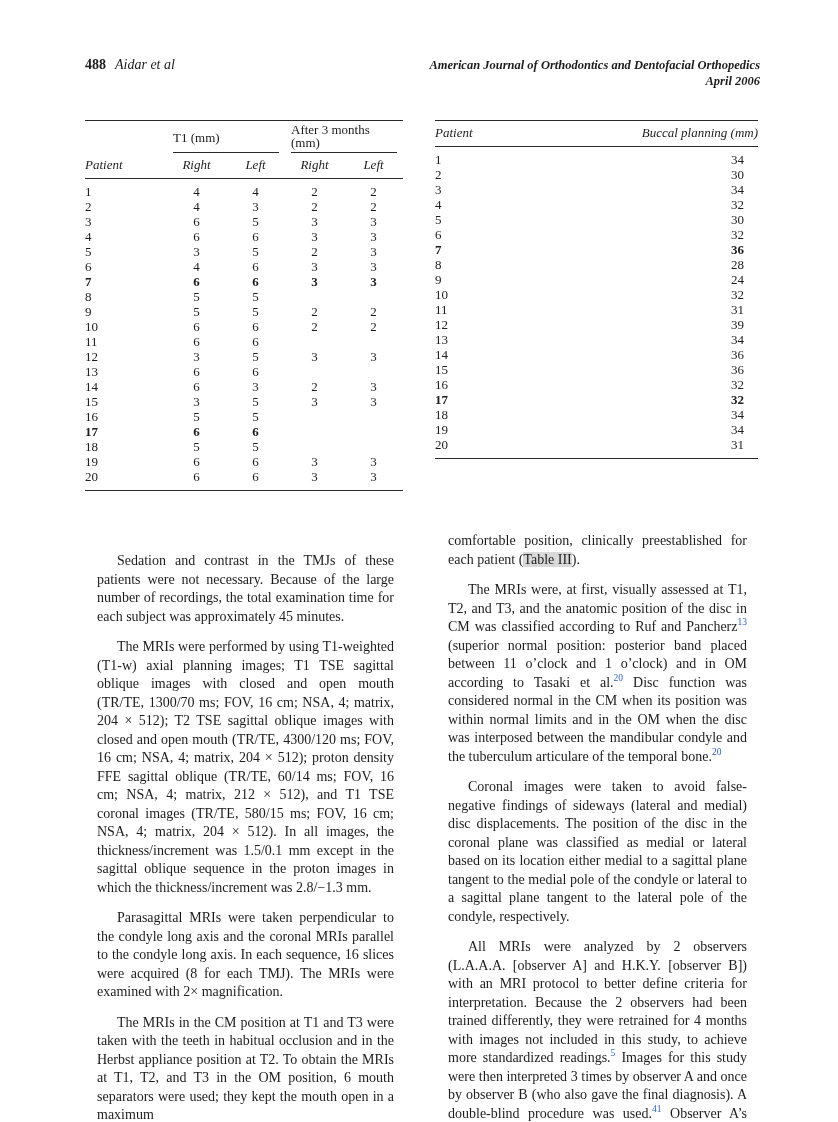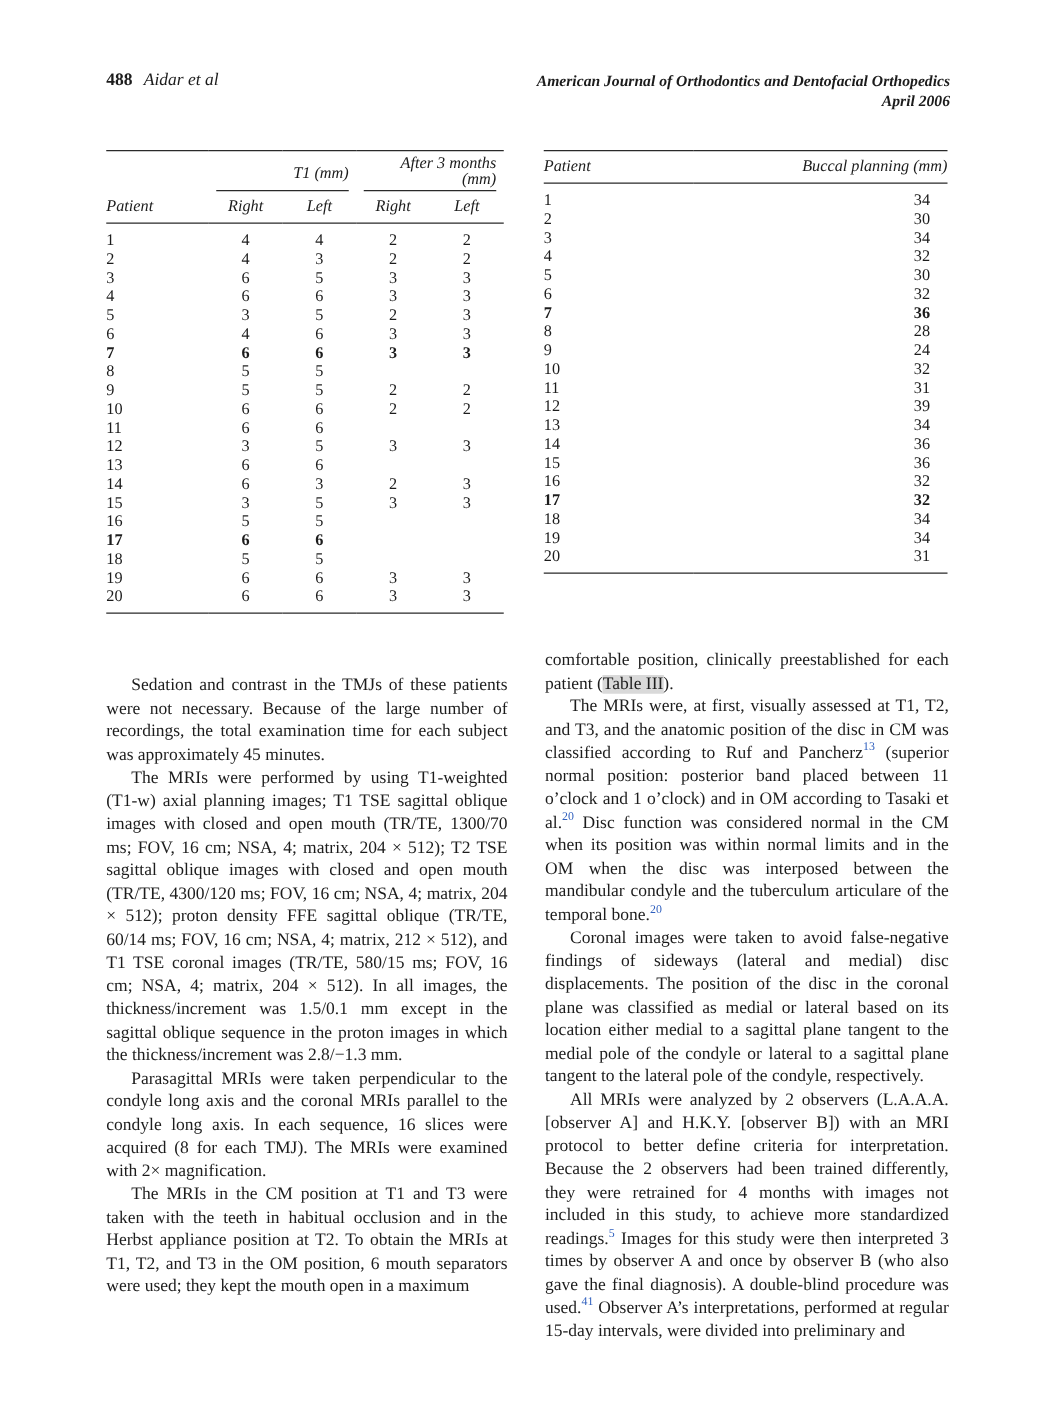--- a/index.html
+++ b/index.html
@@ -26,21 +26,21 @@
   .table-block{position:absolute;}
   #tableII{left:85px;top:120px;width:318px;}
   #tableIII{left:435px;top:120px;width:323px;}
   .tcaption{font-family:"Liberation Sans", sans-serif;font-size:13px;line-height:16.5px;margin-bottom:7px;}
   .tlabel{font-weight:bold;margin-right:5px;}
   table{border-collapse:collapse;width:100%;font-size:13px;color:var(--ink);}
   .jtable{border-top:1.6px solid var(--rule);border-bottom:1.2px solid var(--rule);}
   th{font-weight:normal;}
   .grouprow th{padding:0;vertical-align:bottom;}
   .group-inner{
-    font-style:italic;text-align:right;margin:0 6px;padding:2px 0 3px;
+    text-align:left;margin:0 6px;padding:2px 0 3px;
     border-bottom:1px solid var(--rule);line-height:13px;min-height:30px;
     display:flex;flex-direction:column;justify-content:center;
   }
   .subrow th{font-style:italic;padding:4px 0 5px;border-bottom:1.2px solid var(--rule);}
   .subrow th.pt-col, .hdr th.pt-col{text-align:left;}
   th.c, td.c{text-align:center;}
   th.val{text-align:right;font-style:italic;}
   td.val{text-align:right;padding-right:14px;}
   tbody td{padding:0.5px 0;line-height:14px;}
   tbody tr:first-child td{padding-top:6px;}
@@ -48,21 +48,21 @@
   td.pt{text-align:left;}
   tr.boldrow td{font-weight:bold;}
   .hdr th{padding:4px 0 5px;border-bottom:1.2px solid var(--rule);font-style:italic;}
   .t2 col.c1{width:82px;} .t2 col.cx{width:59px;}
   .t3 col.c1{width:120px;} .t3 col.c2{width:203px;}
 
   
   .body-col{position:absolute;font-size:14px;line-height:18.5px;text-align:justify;}
   #leftcol{left:85px;top:540px;width:321px;}
   #rightcol{left:436px;top:520px;width:323px;}
-  .para{margin:0;}
+  .para{margin:12px;}
   .para.indent{text-indent:20px;}
   sup.cite{color:var(--citation);font-size:9.5px;line-height:0;}
   .xref{background:var(--highlight);}
 </style>
 </head>
 <body>
 
 <div class="page">
 
   <header class="runhead">

